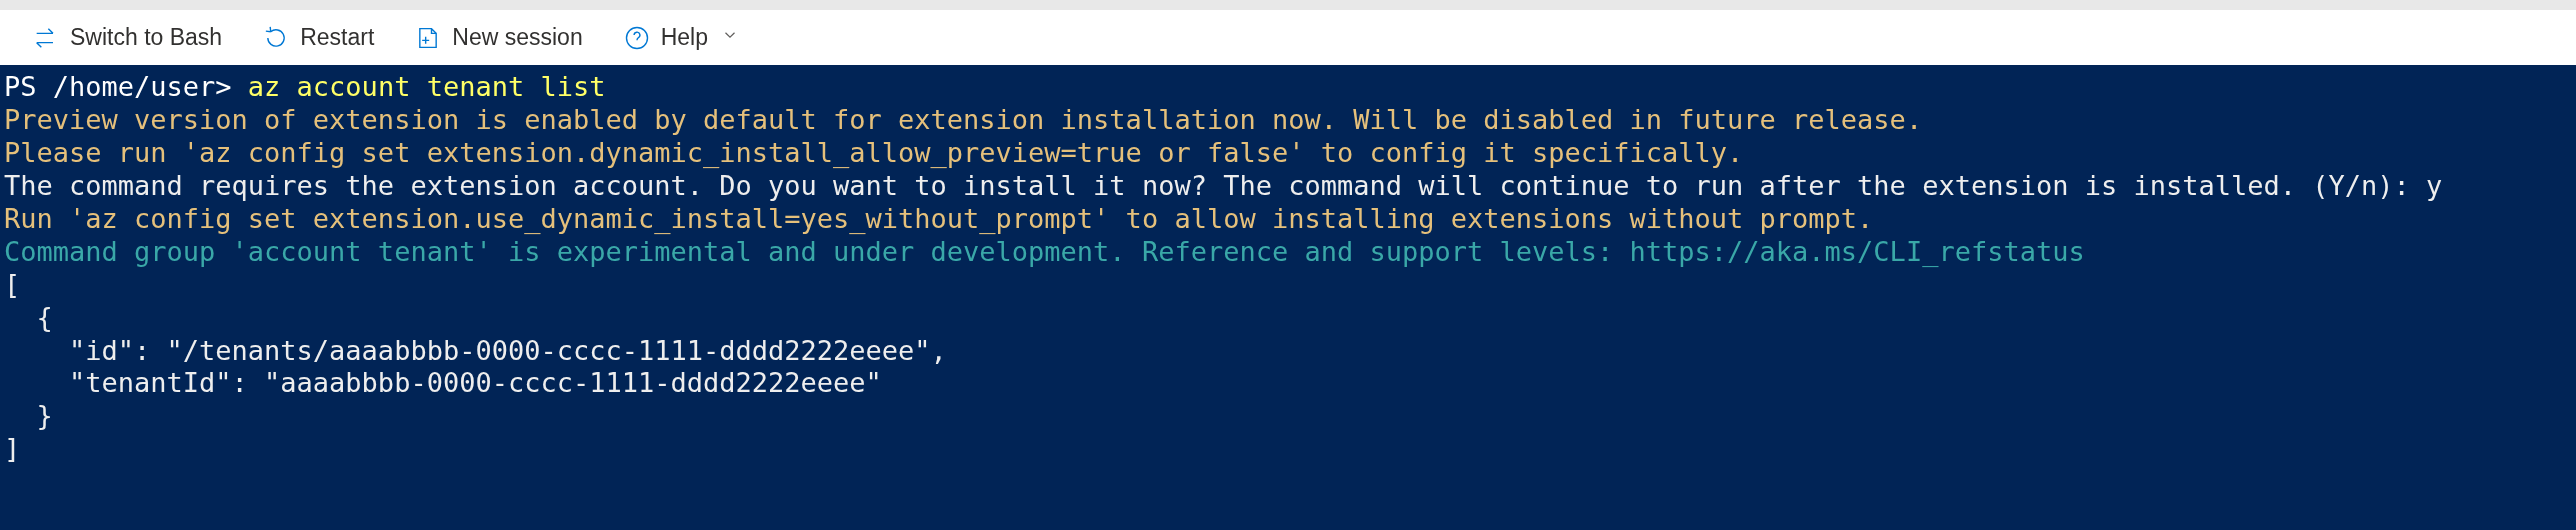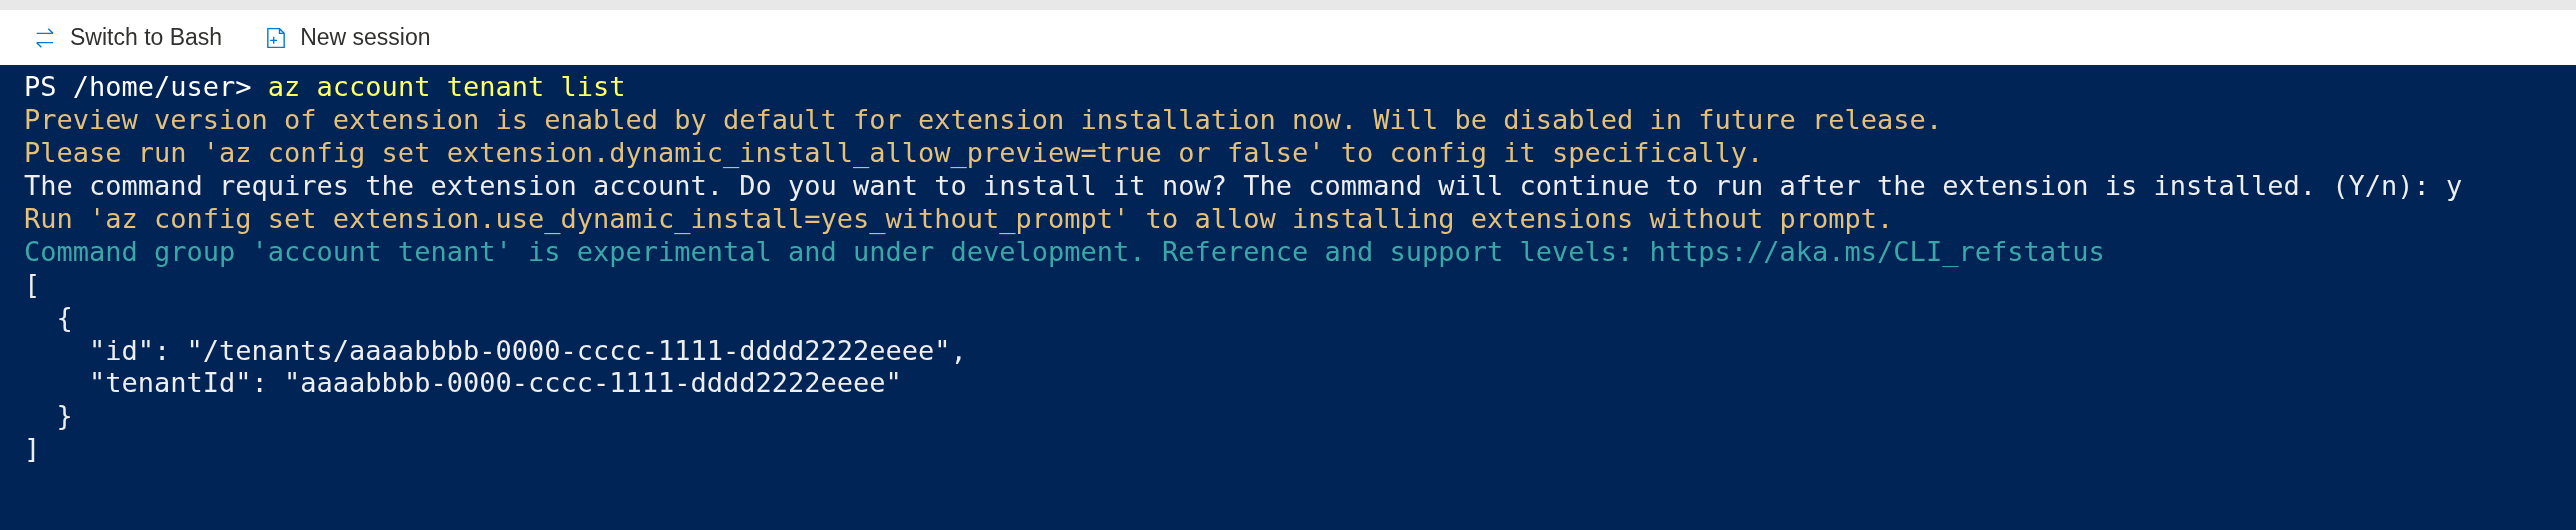--- a/index.html
+++ b/index.html
@@ -52,21 +52,21 @@
     color: #605e5c;
     font-size: 18px;
     margin-left: 3px;
   }
   .terminal {
     background: #012456;
     color: #eeeeee;
     font-family: "Consolas", "Menlo", monospace;
     font-size: 27px;
     line-height: 1.22;
-    padding: 6px 8px 8px 24px;
+    padding: 6px 8px 8px 4px;
     height: calc(100% - 65px);
     white-space: pre;
     overflow: hidden;
   }
   .prompt-label { color: #ffffff; }
   .cmd { color: #ffff66; }
   .yellow { color: #e5c07b; }
   .white { color: #eeeeee; }
   .cyan { color: #3aa8a8; }
 </style>
@@ -79,34 +79,56 @@
 
   <div class="toolbar-item">
     <span class="icon">
       <svg viewBox="0 0 24 24">
           <path d="M4 8 H18 M18 8 L14 4 M4 16 H18 M4 16 L8 20"></path>
         </svg>
     </span>
     <span>Switch to Bash</span>
   </div>
 
+  <div class="toolbar-item">
+    <span class="icon">
+      <svg viewBox="0 0 24 24">
+          <path d="M5 12 a7 7 0 1 0 2.5 -5.4 M7.5 6.6 L7 2.5 M7.5 6.6 L3.3 6.1"></path>
+        </svg>
+    </span>
+    <span>Restart</span>
+  </div>
 
 
   <div class="toolbar-item">
     <span class="icon">
       <svg viewBox="0 0 24 24">
           <path d="M5 4 H15 L19 8 V20 H5 Z M15 4 V8 H19 M10 11 V17 M7 14 H13"></path>
         </svg>
     </span>
     <span>New session</span>
   </div>
 
 
 
 
+  <div class="toolbar-item">
+    <span class="icon">
+      <svg viewBox="0 0 24 24">
+          <circle cx="12" cy="12" r="9"></circle>
+          <path d="M9.5 9.5 a2.5 2.5 0 1 1 3.5 2.3 c-1 .5 -1 1.2 -1 2.2 M12 17.5 v0.01"></path>
+        </svg>
+    </span>
+    <span>Help</span>
+    <span class="chevron">
+      <svg viewBox="0 0 24 24" width="18" height="18" stroke="#605e5c" fill="none" stroke-width="1.6">
+          <path d="M6 9 L12 15 L18 9"></path>
+        </svg>
+    </span>
+  </div>
 
 </div>
 
 <div class="terminal"><span class="prompt-label">PS /home/user&gt;</span><span class="cmd"> az account tenant list</span>
 <span class="yellow">Preview version of extension is enabled by default for extension installation now. Will be disabled in future release.</span>
 <span class="yellow">Please run 'az config set extension.dynamic_install_allow_preview=true or false' to config it specifically.</span>
 <span class="white">The command requires the extension account. Do you want to install it now? The command will continue to run after the extension is installed. (Y/n): y</span>
 <span class="yellow">Run 'az config set extension.use_dynamic_install=yes_without_prompt' to allow installing extensions without prompt.</span>
 <span class="cyan">Command group 'account tenant' is experimental and under development. Reference and support levels: https://aka.ms/CLI_refstatus</span>
 <span class="white">[</span>

